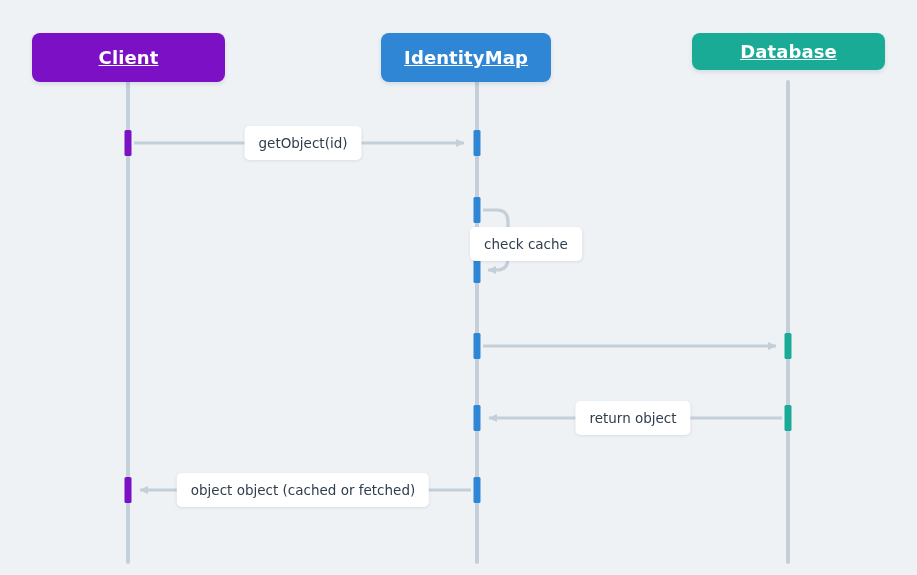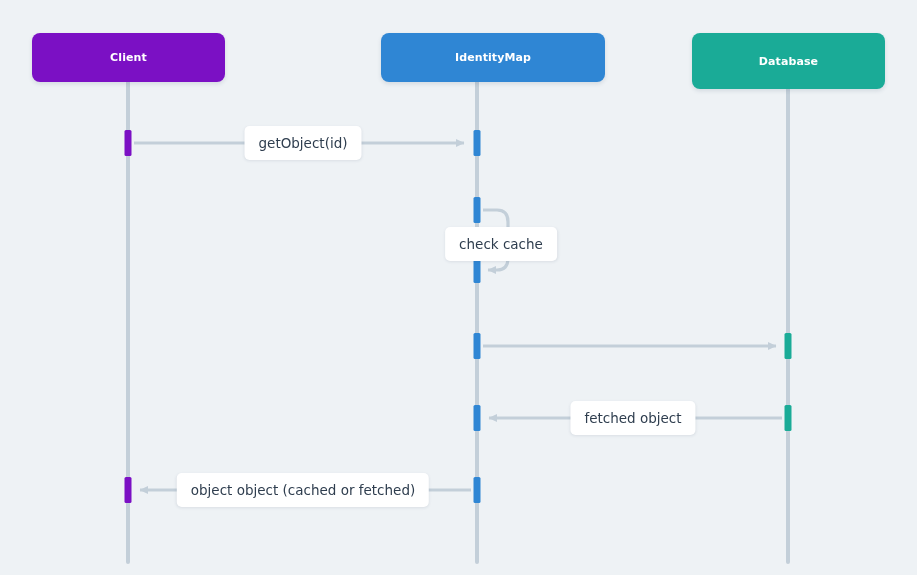--- a/index.html
+++ b/index.html
@@ -29,24 +29,25 @@
     position: absolute;
     border-radius: 8px;
     box-shadow: 0 2px 4px rgba(40, 60, 90, 0.13);
     display: flex;
     align-items: center;
     justify-content: center;
     box-sizing: border-box;
   }
   .participant-label {
     color: #ffffff;
-    font-size: 11px;
+    font-size: 18px;
     font-weight: bold;
     letter-spacing: 0.1px;
     white-space: nowrap;
+    text-decoration: underline;
   }
   .msg-label {
     position: absolute;
     background: #ffffff;
     border-radius: 5px;
     box-shadow: 0 1px 3px rgba(40, 60, 90, 0.10);
     display: flex;
     align-items: center;
     justify-content: center;
     color: #2e3d4e;
@@ -102,51 +103,51 @@
 
     <g>
       <line x1="471" y1="490" x2="140" y2="490" stroke="#c3cfd9" stroke-width="3.2" marker-end="url(#arrowLeftHead)"></line>
     </g>
   </svg>
 
   <div class="participant-box" style="left:32px; top:33px; width:193px; height:49px; background:#7b10c4;">
     <span class="participant-label">Client</span>
   </div>
 
-  <div class="participant-box" style="left:381px; top:33px; width:224px; height:49px; background:#2f86d4;">
+  <div class="participant-box" style="left:381px; top:33px; width:170px; height:49px; background:#2f86d4;">
     <span class="participant-label">IdentityMap</span>
   </div>
 
-  <div class="participant-box" style="left:692px; top:33px; width:193px; height:56px; background:#1aab97;">
+  <div class="participant-box" style="left:692px; top:33px; width:193px; height:37px; background:#1aab97;">
     <span class="participant-label">Database</span>
   </div>
 
   <div class="activation" style="left:128px; top:130px; width:7px; height:26px; background:#7b10c4;"></div>
   <div class="activation" style="left:128px; top:477px; width:7px; height:26px; background:#7b10c4;"></div>
 
   <div class="activation" style="left:477px; top:130px; width:7px; height:26px; background:#2f86d4;"></div>
   <div class="activation" style="left:477px; top:197px; width:7px; height:26px; background:#2f86d4;"></div>
   <div class="activation" style="left:477px; top:257px; width:7px; height:26px; background:#2f86d4;"></div>
   <div class="activation" style="left:477px; top:333px; width:7px; height:26px; background:#2f86d4;"></div>
   <div class="activation" style="left:477px; top:405px; width:7px; height:26px; background:#2f86d4;"></div>
   <div class="activation" style="left:477px; top:477px; width:7px; height:26px; background:#2f86d4;"></div>
 
   <div class="activation" style="left:788px; top:333px; width:7px; height:26px; background:#1aab97;"></div>
   <div class="activation" style="left:788px; top:405px; width:7px; height:26px; background:#1aab97;"></div>
 
   <div class="msg-label" style="left:303px; top:143px;">
     <span>getObject(id)</span>
   </div>
 
-  <div class="msg-label" style="left:501px; top:244px;">
+  <div class="msg-label" style="left:526px; top:244px;">
     <span>check cache</span>
   </div>
 
 
   <div class="msg-label" style="left:633px; top:418px;">
-    <span>fetched object</span>
+    <span>return object</span>
   </div>
 
   <div class="msg-label" style="left:303px; top:490px;">
     <span>object object (cached or fetched)</span>
   </div>
 
 </div>
 
 </body></html>

